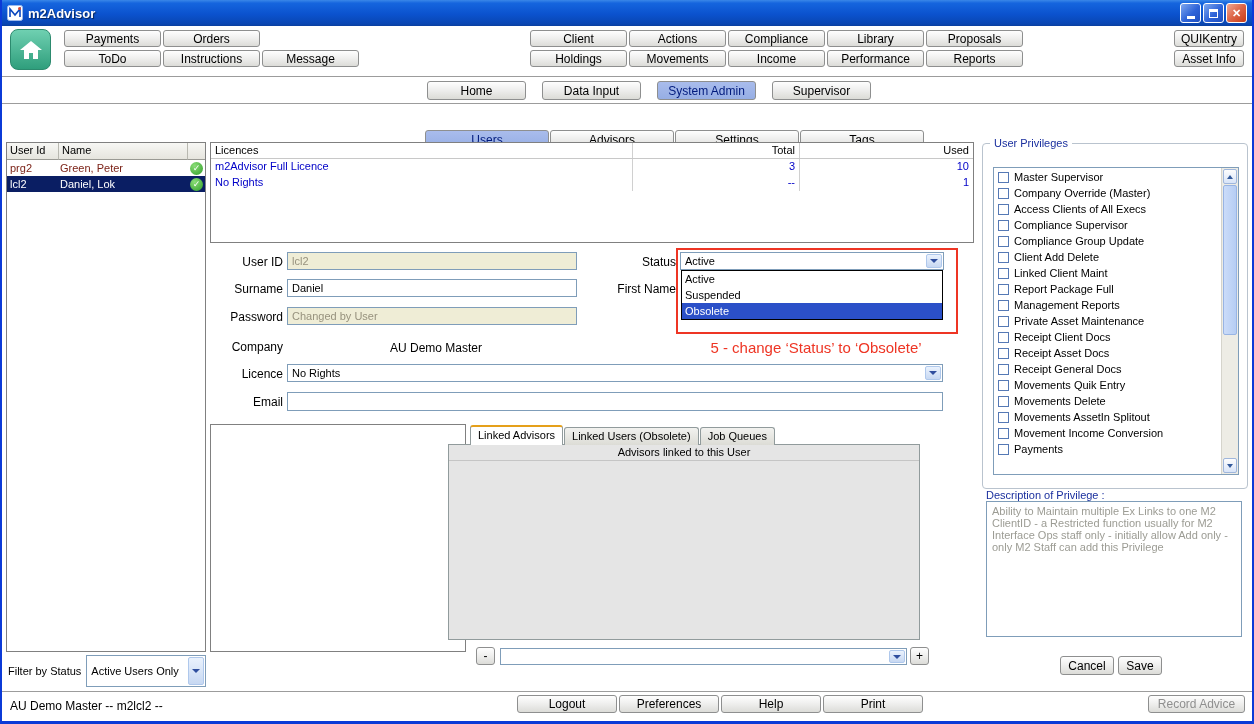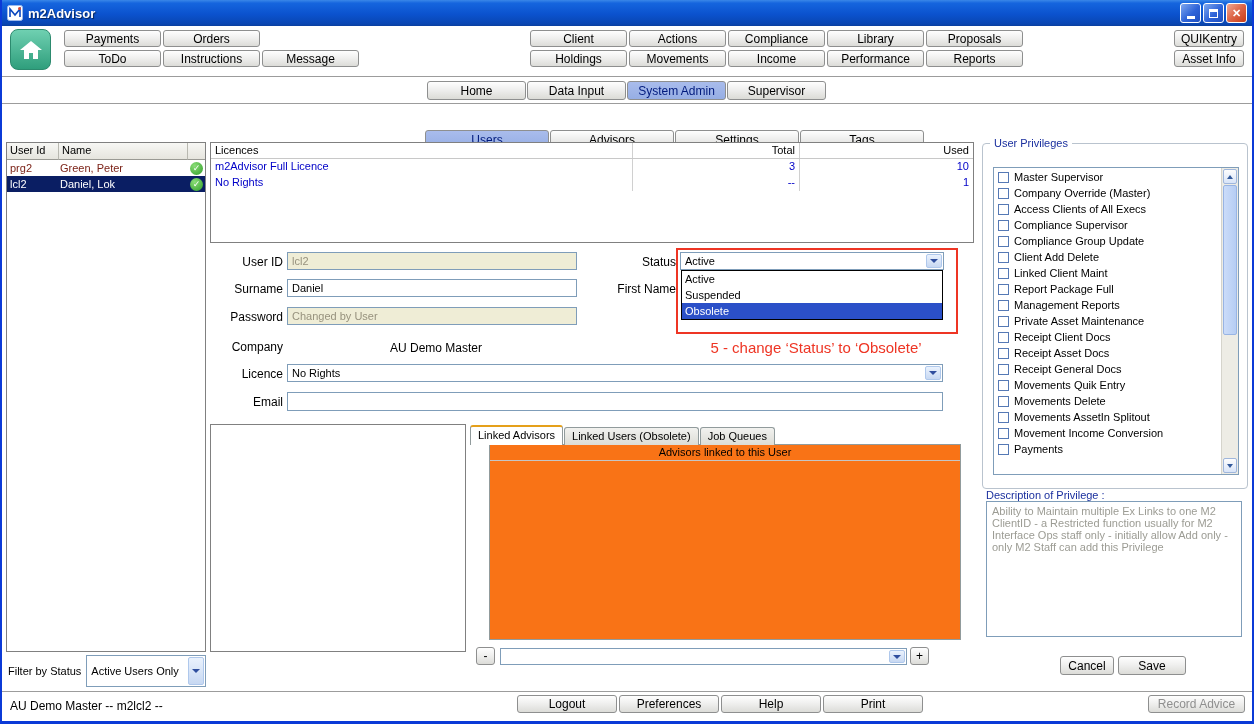--- a/index.html
+++ b/index.html
@@ -27,21 +27,21 @@
 .btn-grp{position:absolute;display:flex;gap:2px;}
 .g-left1{left:62px;top:30px;} .g-left2{left:62px;top:50px;}
 .g-center1{left:528px;top:30px;} .g-center2{left:528px;top:50px;}
 .w97{width:97px;} .w99{width:99px;} .w124{width:124px;}
 .btn-quik{position:absolute;left:1172px;top:30px;width:70px;}
 .btn-asset{position:absolute;left:1172px;top:50px;width:70px;}
 .hline{position:absolute;left:0;right:0;border-top:1px solid #9C9C9C;}
 .hl1{top:76px;} .hl2{top:103px;} .hl3{top:691px;}
 
 
-.nav-tabs{position:absolute;left:425px;top:81px;display:flex;gap:1px;}
+.nav-tabs{position:absolute;left:425px;top:81px;display:flex;gap:16px;}
 .sub-tabs{position:absolute;left:375px;top:130px;display:flex;gap:1px;margin-left:48px;}
 .tabbtn{display:flex;align-items:center;justify-content:center;height:19px;border:1px solid #8E8F8F;border-radius:3px;
  background:linear-gradient(180deg,#FEFEFE,#EDEDEC 50%,#DBDBD6);font-size:12px;cursor:default;}
 .tabbtn.active{background:linear-gradient(180deg,#A9BCEC,var(--tab-active,#96AEE4));color:#001A7D;}
 
 
 .users-panel{position:absolute;left:4px;top:142px;width:200px;height:510px;border:1px solid #808080;background:#fff;}
 .users-header{display:flex;height:17px;}
 .hcell{background:linear-gradient(180deg,#F7F7F4,#E6E5DE);border-right:1px solid #B8B8B0;border-bottom:1px solid #9A9A94;
  font-size:11px;padding:1px 3px;color:#000;}
@@ -85,21 +85,21 @@
 .opt.sel{background:var(--option-selected,#2B50C8);color:#fff;}
 .red-box{position:absolute;left:674px;top:248px;width:282px;height:86px;border:2px solid var(--annotation-red,#EE3524);z-index:6;pointer-events:none;}
 .annotation{position:absolute;left:670px;top:339px;width:288px;text-align:center;color:var(--annotation-red,#EE3524);font-size:15px;}
 
 
 .empty-box{position:absolute;left:208px;top:424px;width:256px;height:228px;border:1px solid #808080;background:#fff;}
 .la-tabs{position:absolute;left:468px;top:425px;display:flex;align-items:flex-end;z-index:2;}
 .la-tab{height:18px;padding:2px 7px;border:1px solid #919B9C;border-bottom:none;border-radius:3px 3px 0 0;
  background:linear-gradient(180deg,#F2F2EF,#DCDCD6);font-size:11px;margin-right:1px;cursor:default;}
 .la-tab.active{background:#fff;border-top:2px solid #E5A01A;height:20px;position:relative;}
-.la-box{position:absolute;left:487px;top:444px;width:472px;height:196px;border:1px solid #919B9C;background:#f97316;}
+.la-box{position:absolute;left:446px;top:444px;width:472px;height:196px;border:1px solid #919B9C;background:#e5e5e5;}
 .la-head{height:16px;border-bottom:1px solid #C5C5C5;text-align:center;font-size:11px;padding-top:1px;}
 .smallbtn{position:absolute;width:19px;height:18px;font-size:12px;}
 .la-minus{left:474px;top:647px;} .la-plus{left:908px;top:647px;}
 .la-combo{position:absolute;left:498px;top:648px;width:407px;height:17px;}
 
 
 .priv-group{position:absolute;left:980px;top:143px;width:266px;height:346px;border:1px solid #B9C3CE;border-radius:4px;}
 .priv-title{position:absolute;left:988px;top:137px;background:#fff;padding:0 4px;color:#1A2F9E;font-size:11px;z-index:2;}
 .priv-list{position:absolute;left:991px;top:167px;width:246px;height:308px;border:1px solid #7F9DB9;background:#fff;overflow:hidden;}
 .priv-items{position:absolute;left:0;top:1px;right:17px;}
@@ -111,21 +111,21 @@
 .sb-btn.up{top:1px;} .sb-btn.down{bottom:1px;}
 .sb-btn::after{content:"";border-left:3px solid transparent;border-right:3px solid transparent;}
 .sb-btn.up::after{border-bottom:4px solid #335A9C;}
 .sb-btn.down::after{border-top:4px solid #335A9C;}
 .sb-thumb{position:absolute;left:1px;right:1px;top:17px;height:150px;border:1px solid #98B4E4;border-radius:2px;
  background:linear-gradient(90deg,#CBDCF9,#B6CDF3);}
 .desc-label{position:absolute;left:984px;top:489px;font-size:11px;color:#1A2F9E;}
 .desc-box{position:absolute;left:984px;top:501px;width:256px;height:136px;border:1px solid #7F9DB9;background:#fff;
  padding:3px 5px;font-size:11px;line-height:12px;color:#9C9C94;}
 .btn-cancel{position:absolute;left:1058px;top:656px;width:54px;height:19px;}
-.btn-save{position:absolute;left:1116px;top:656px;width:68px;height:19px;text-align:right;}
+.btn-save{position:absolute;left:1116px;top:656px;width:44px;height:19px;text-align:right;}
 
 
 .status-text{position:absolute;left:8px;top:699px;font-size:12px;}
 .footer-grp{left:515px;top:695px;}
 .fw100{width:100px;height:18px;}
 .btn-record{position:absolute;left:1146px;top:695px;width:97px;height:18px;color:#8F8F8F;}
 </style>
 </head>
 <body>
 

